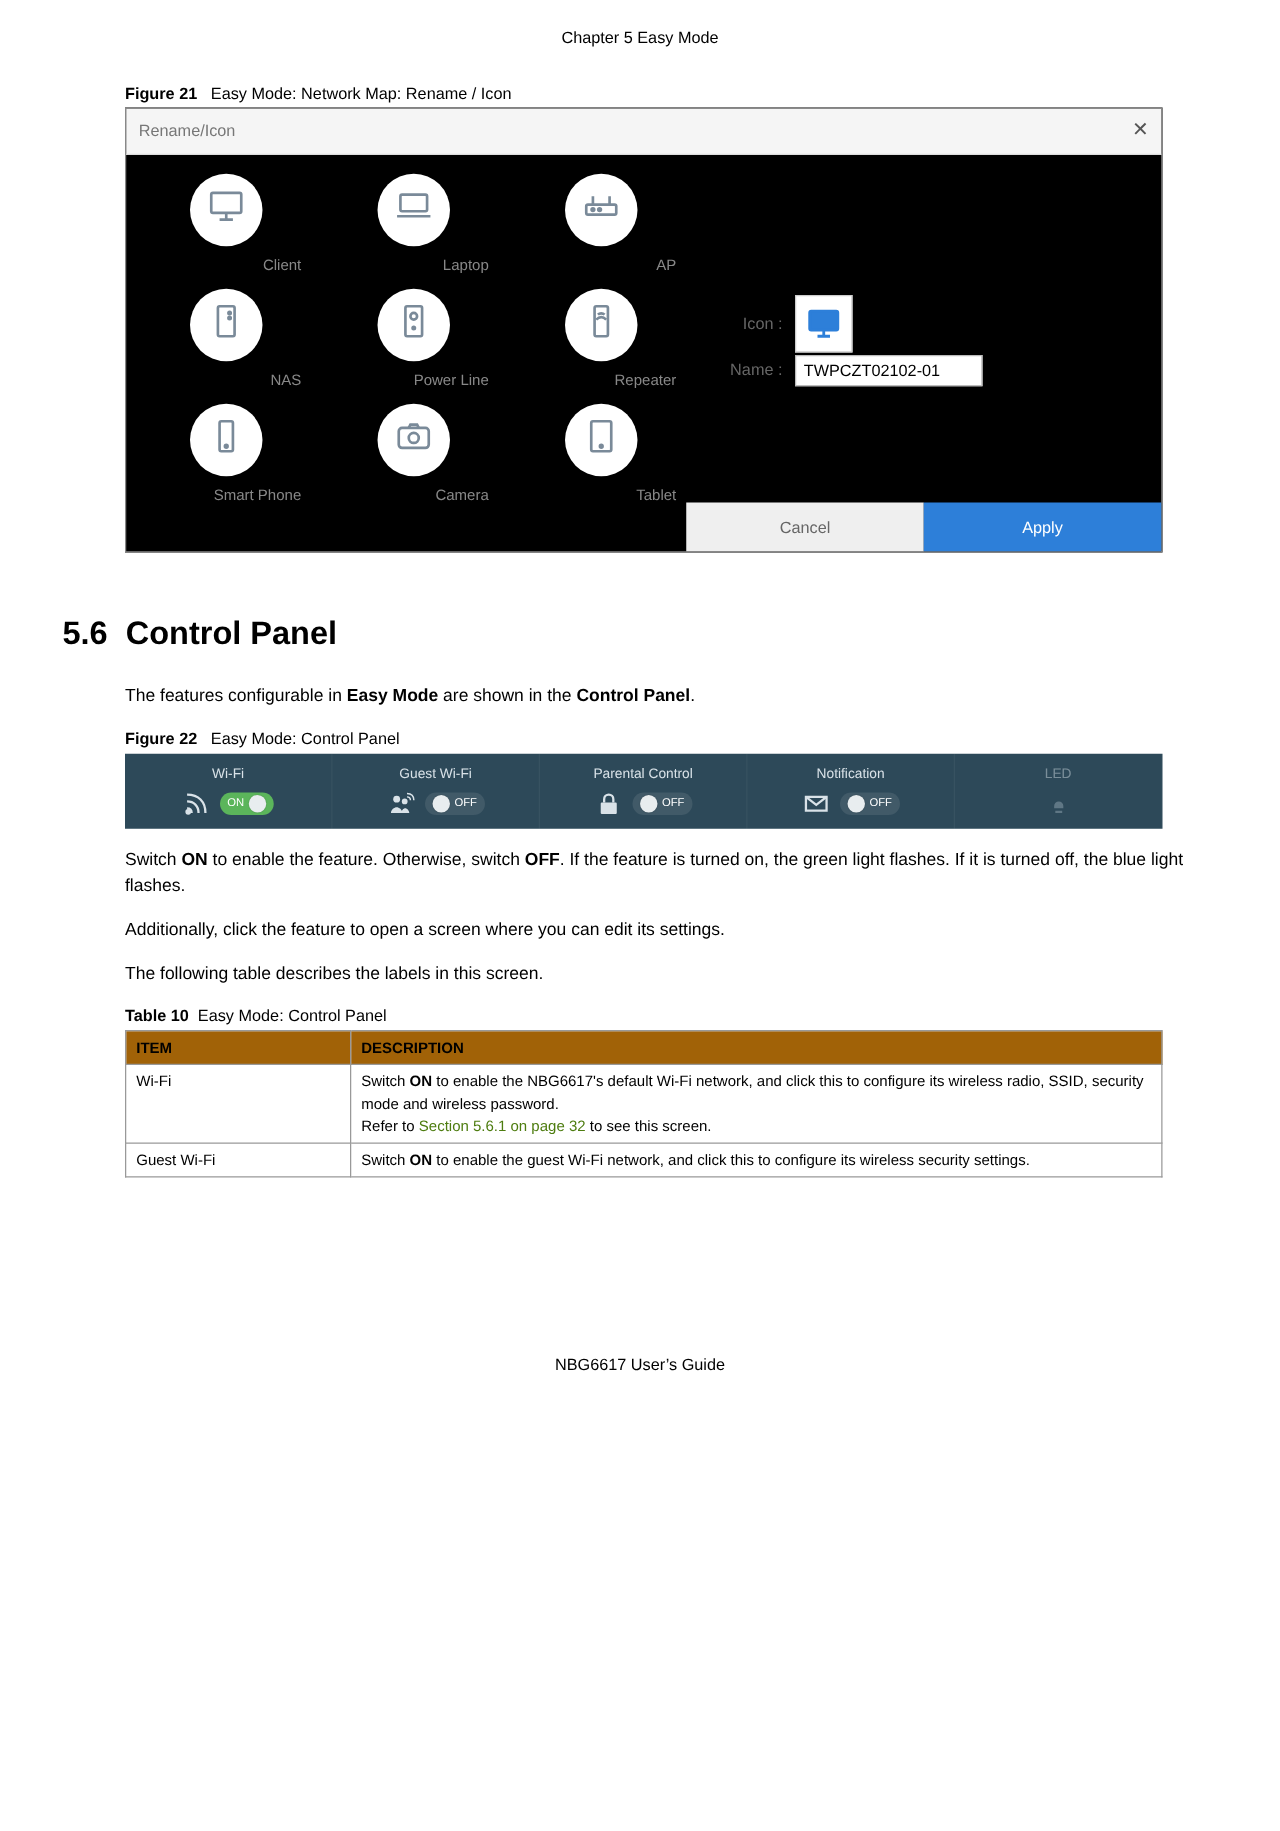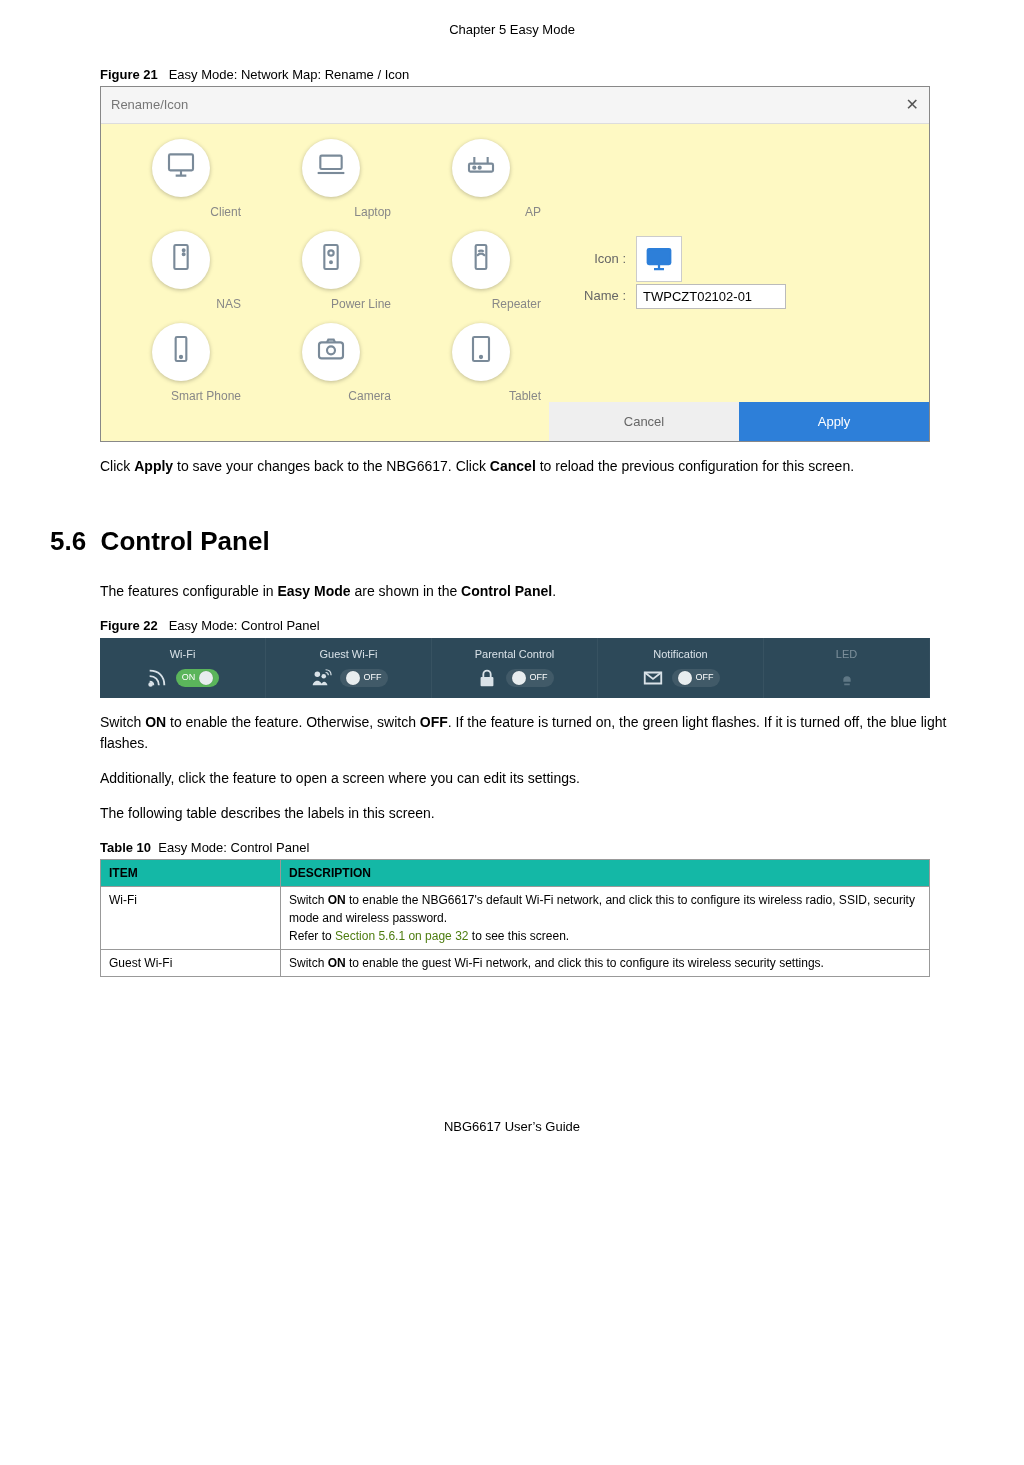--- a/index.html
+++ b/index.html
@@ -12,21 +12,21 @@
     margin: 0 auto;
     padding: 20px 50px 30px 50px;
     line-height: 1.5;
   }
   .chapter-header { text-align: center; font-size: 13px; margin-bottom: 25px; }
   .content-col { margin-left: 50px; }
   .fig-caption { font-size: 13px; margin-bottom: 2px; }
   .fig-caption .fig-num { font-weight: bold; }
   .screenshot-box {
     border: 1px solid #888;
-    background: #fef9c3;
+    background: #000000;
     position: relative;
     width: 830px;
     height: 356px;
   }
   .ss-titlebar {
     background: #f5f5f5;
     color: #777;
     font-size: 13px;
     padding: 6px 10px;
     border-bottom: 1px solid #ddd;
@@ -141,21 +141,21 @@
     width: 830px;
     font-size: 12px;
     margin-top: 2px;
   }
   table.desc th, table.desc td {
     border: 1px solid #999;
     padding: 4px 8px;
     text-align: left;
     vertical-align: top;
   }
-  table.desc th { background: #14b8a6; font-weight: bold; }
+  table.desc th { background: #a16207; font-weight: bold; }
   table.desc td.col1 { width: 180px; }
   .link { color: #4d7c0f; }
   .footer {
     margin-top: 140px;
     text-align: center;
     font-size: 13px;
   }
   .footer .pnum { font-size: 16px; font-weight: bold; margin-top: 2px; }
   b { font-weight: bold; }
 </style>
@@ -290,23 +290,20 @@
           <input class="name-input" value="TWPCZT02102-01" style="">
         </div>
       </div>
     </div>
     <div class="ss-footer">
       <div class="ss-btn cancel">Cancel</div>
       <div class="ss-btn apply">Apply</div>
     </div>
   </div>
 
-  <p class="body-text">
-    <span>Click </span><b>Apply</b><span> to save your changes back to the NBG6617. Click </span><b>Cancel</b><span> to reload the previous configuration for this screen.</span>
-  </p>
 
 </div>
 
 <h2 class="section-heading">
   <span>5.6</span>&nbsp;&nbsp;<span>Control Panel</span>
 </h2>
 
 <div class="content-col">
 
   <p class="body-text">

